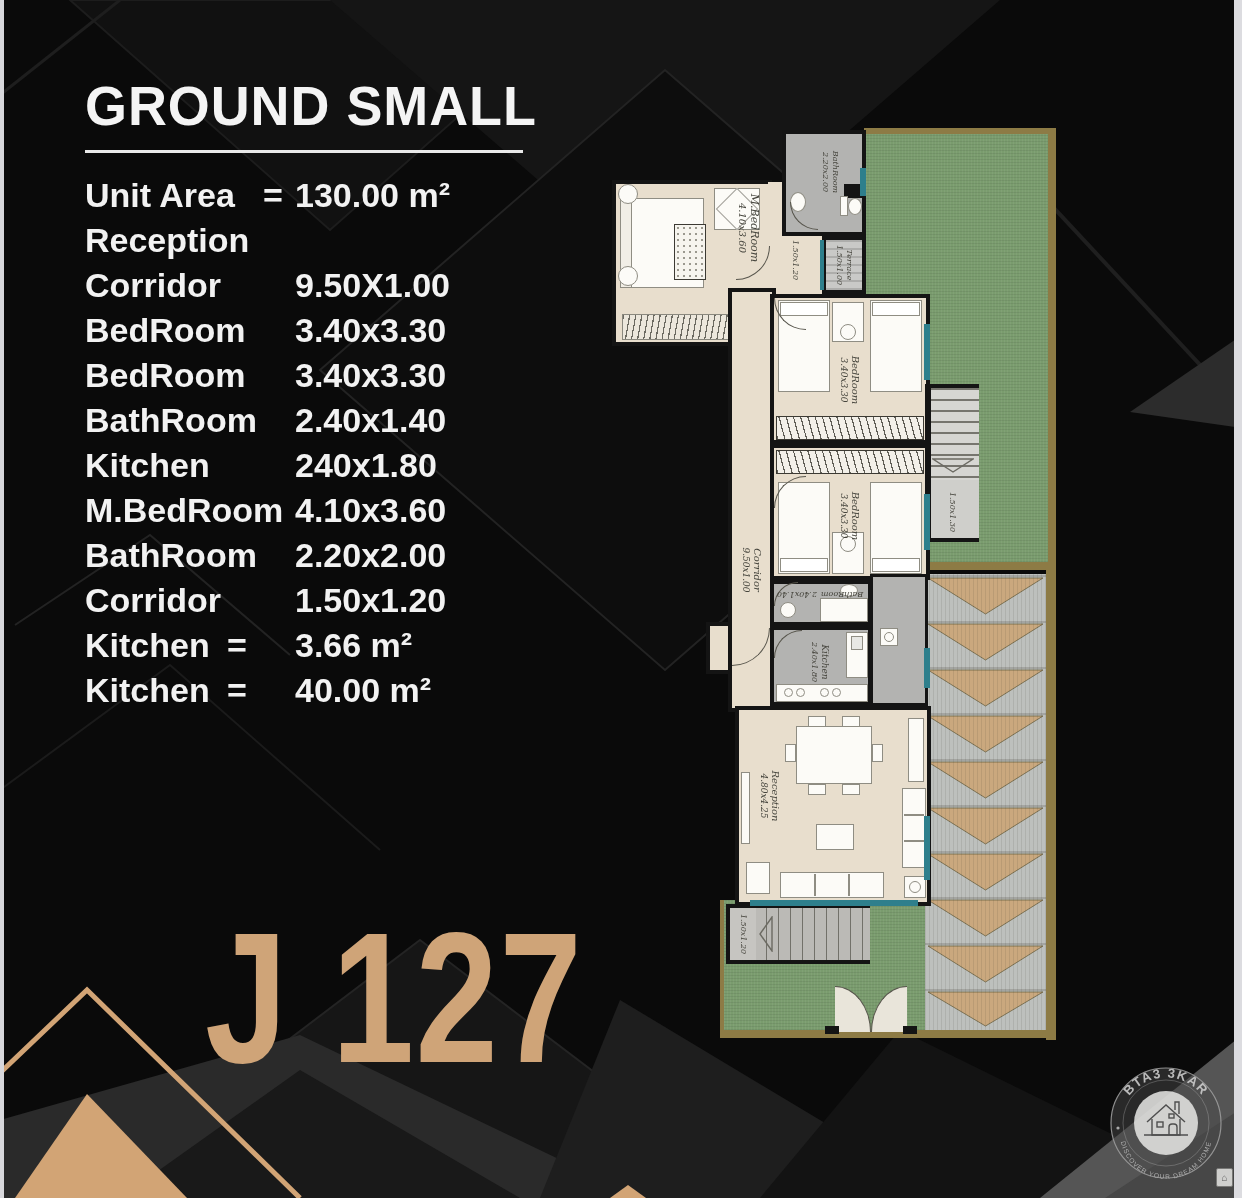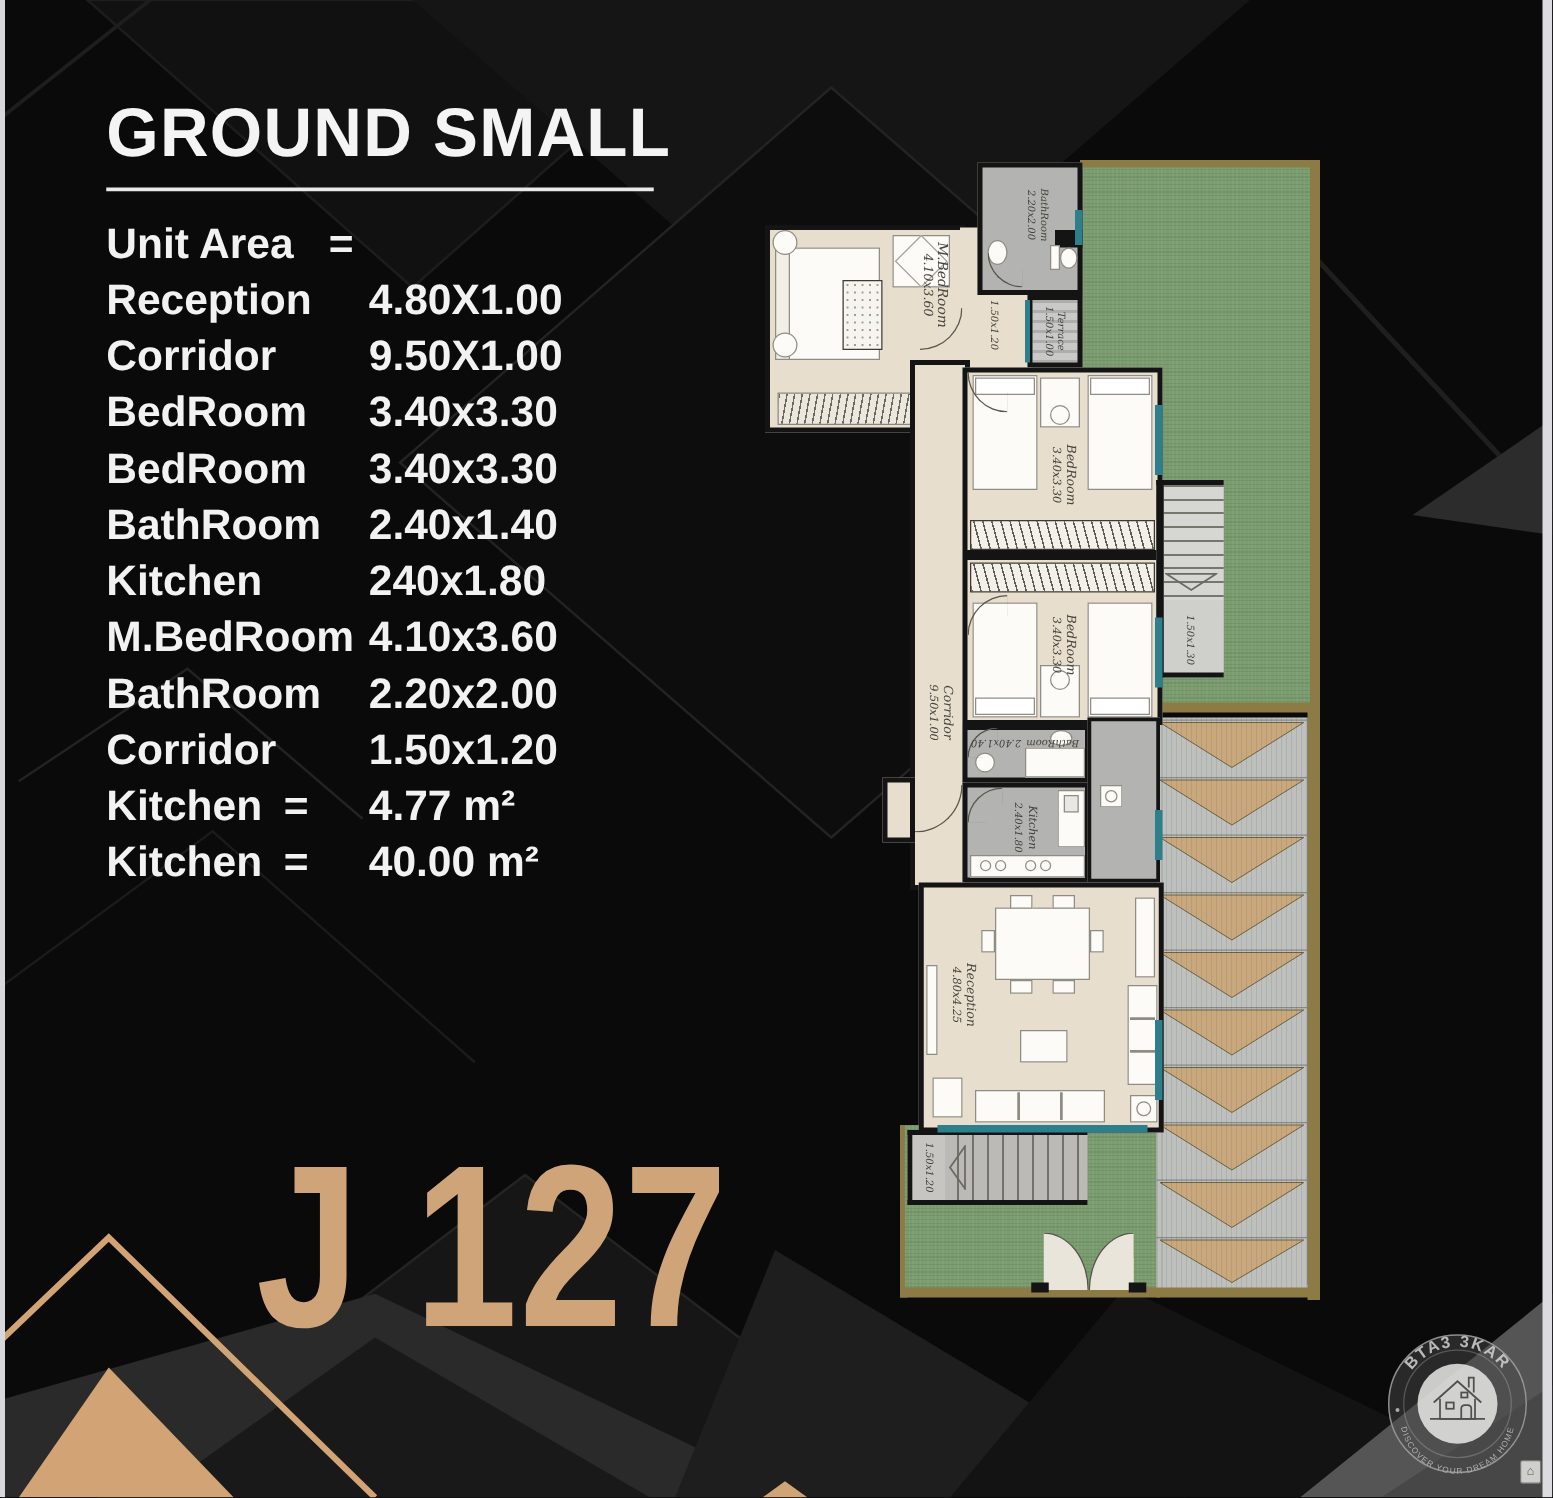--- a/index.html
+++ b/index.html
@@ -92,25 +92,25 @@
     </g>
   </svg>
 
   <div id="title">GROUND SMALL</div>
   <div id="title-rule"></div>
 
   <div id="specs">
     <div class="spec-row unit">
       <span class="spec-label">Unit Area</span>
       <span class="spec-eq">=</span>
+      <span class="spec-value">130.00 m²</span>
     </div>
     <div class="spec-row">
       <span class="spec-label">Reception</span>
       <span class="spec-eq"></span>
-      <span class="spec-value">4.80X1.00</span>
     </div>
     <div class="spec-row">
       <span class="spec-label">Corridor</span>
       <span class="spec-eq"></span>
       <span class="spec-value">9.50X1.00</span>
     </div>
     <div class="spec-row">
       <span class="spec-label">BedRoom</span>
       <span class="spec-eq"></span>
       <span class="spec-value">3.40x3.30</span>
@@ -141,21 +141,21 @@
       <span class="spec-value">2.20x2.00</span>
     </div>
     <div class="spec-row">
       <span class="spec-label">Corridor</span>
       <span class="spec-eq"></span>
       <span class="spec-value">1.50x1.20</span>
     </div>
     <div class="spec-row">
       <span class="spec-label">Kitchen</span>
       <span class="spec-eq">=</span>
-      <span class="spec-value">4.77 m²</span>
+      <span class="spec-value">3.66 m²</span>
     </div>
     <div class="spec-row">
       <span class="spec-label">Kitchen</span>
       <span class="spec-eq">=</span>
       <span class="spec-value">40.00 m²</span>
     </div>
   </div>
 
   <div id="unit-code">J 127</div>
 

